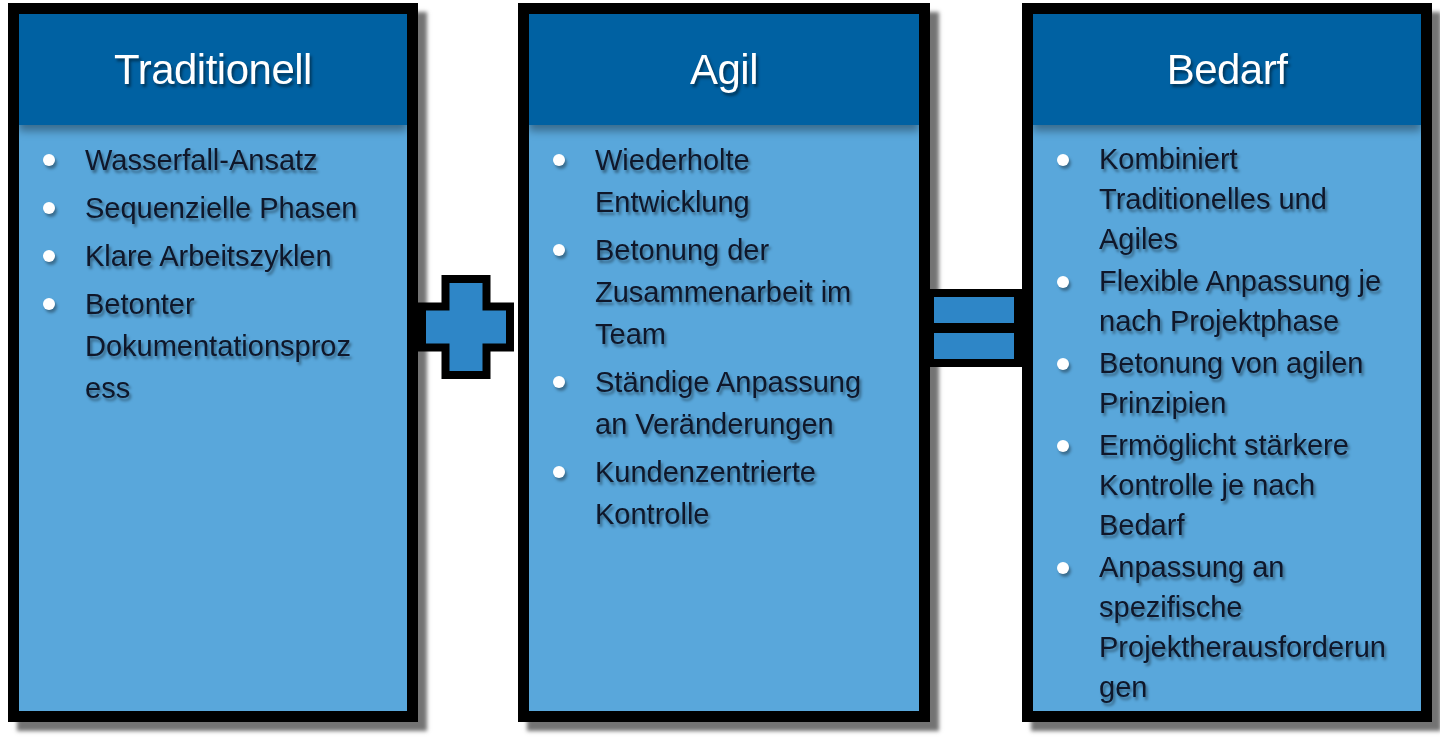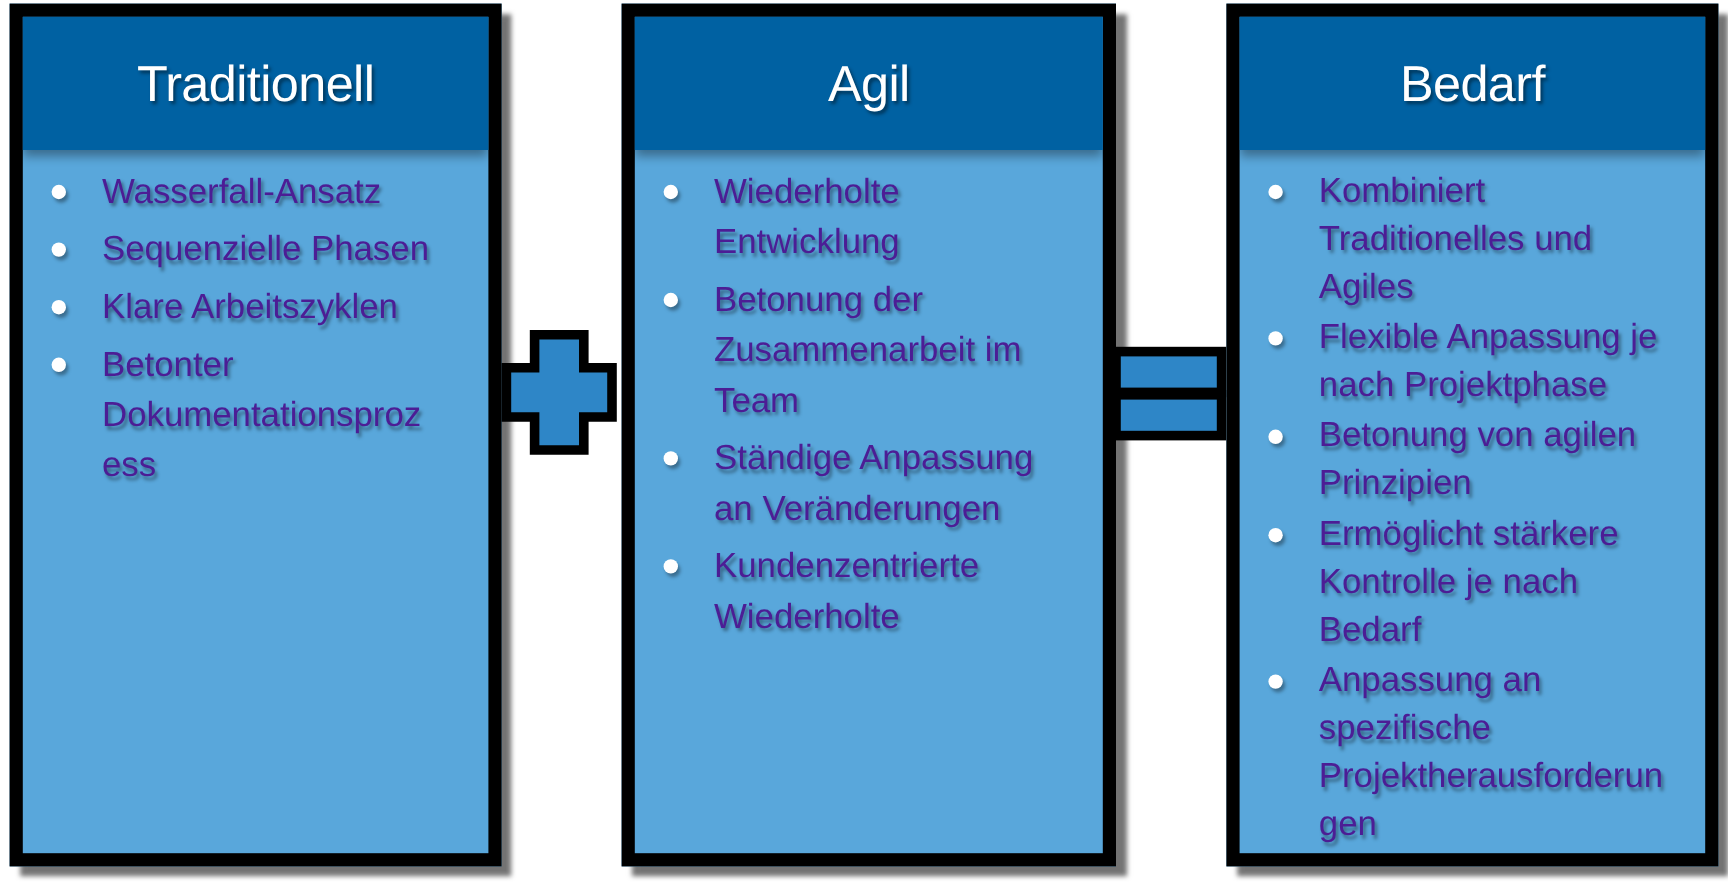--- a/index.html
+++ b/index.html
@@ -31,21 +31,21 @@
     text-shadow:2px 3px 3px rgba(0,0,0,0.45);
     white-space:nowrap;
   }
   .card-body{
     position:relative;z-index:1;
     padding:14px 10px 0 10px;
   }
   ul.bullets{
     list-style:none;
     margin:0;padding:0;
-    color:#4c1d95;
+    color:#0f172a;
     font-size:29px;
     text-shadow:2px 3px 3px rgba(0,0,0,0.4);
   }
   ul.bullets li{
     position:relative;
     padding-left:56px;
     white-space:pre-line;
     line-height:42px;
     margin-bottom:6px;
   }
@@ -97,21 +97,21 @@
   <div class="card-body">
     <ul class="bullets">
       <li>Wiederholte
 Entwicklung</li>
       <li>Betonung der
 Zusammenarbeit im
 Team</li>
       <li>Ständige Anpassung
 an Veränderungen</li>
       <li>Kundenzentrierte
-Wiederholte</li>
+Kontrolle</li>
     </ul>
   </div>
 </div>
 
 <svg id="equals-connector" class="connector" width="98" height="80" viewBox="0 0 98 80">
   <rect x="5" y="5" width="88" height="34" fill="#2E86C7" stroke="#000000" stroke-width="8"></rect>
   <rect x="5" y="41" width="88" height="34" fill="#2E86C7" stroke="#000000" stroke-width="8"></rect>
 </svg>
 
 <div class="card col3">

